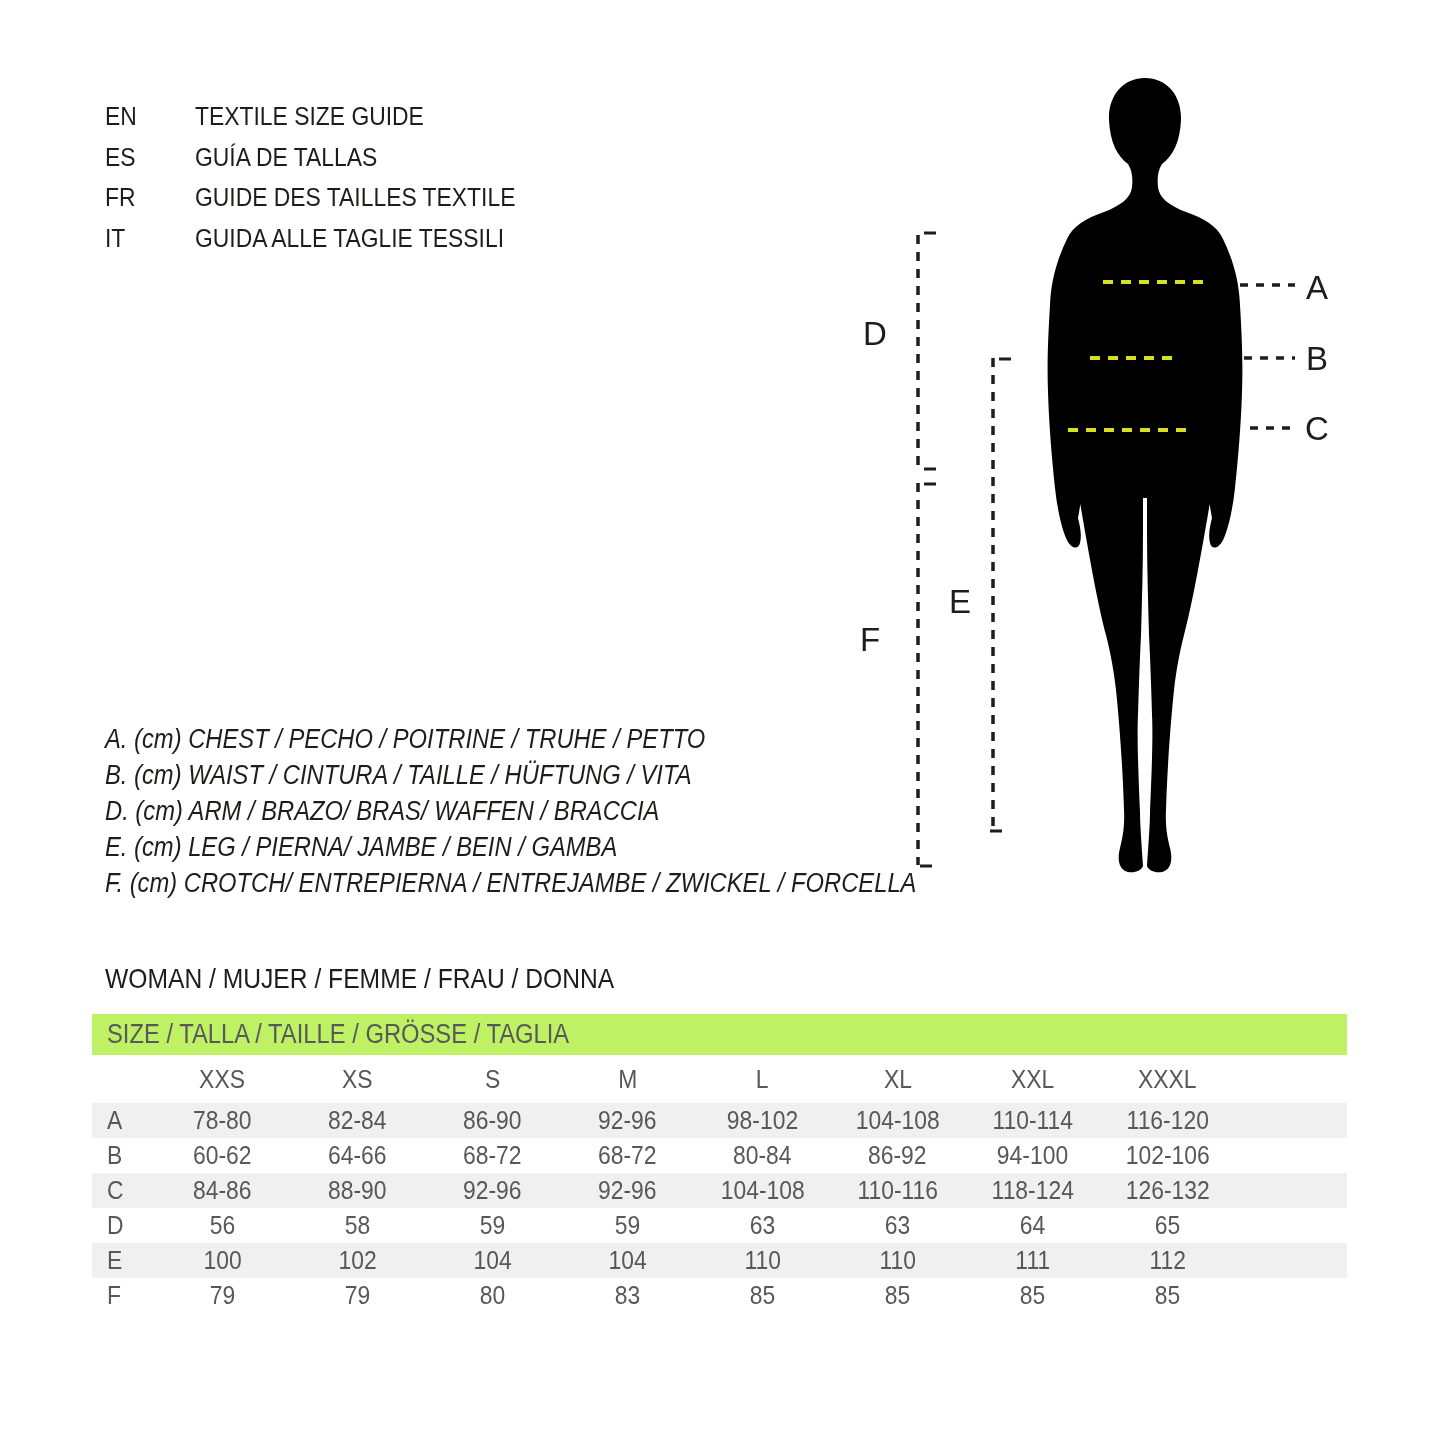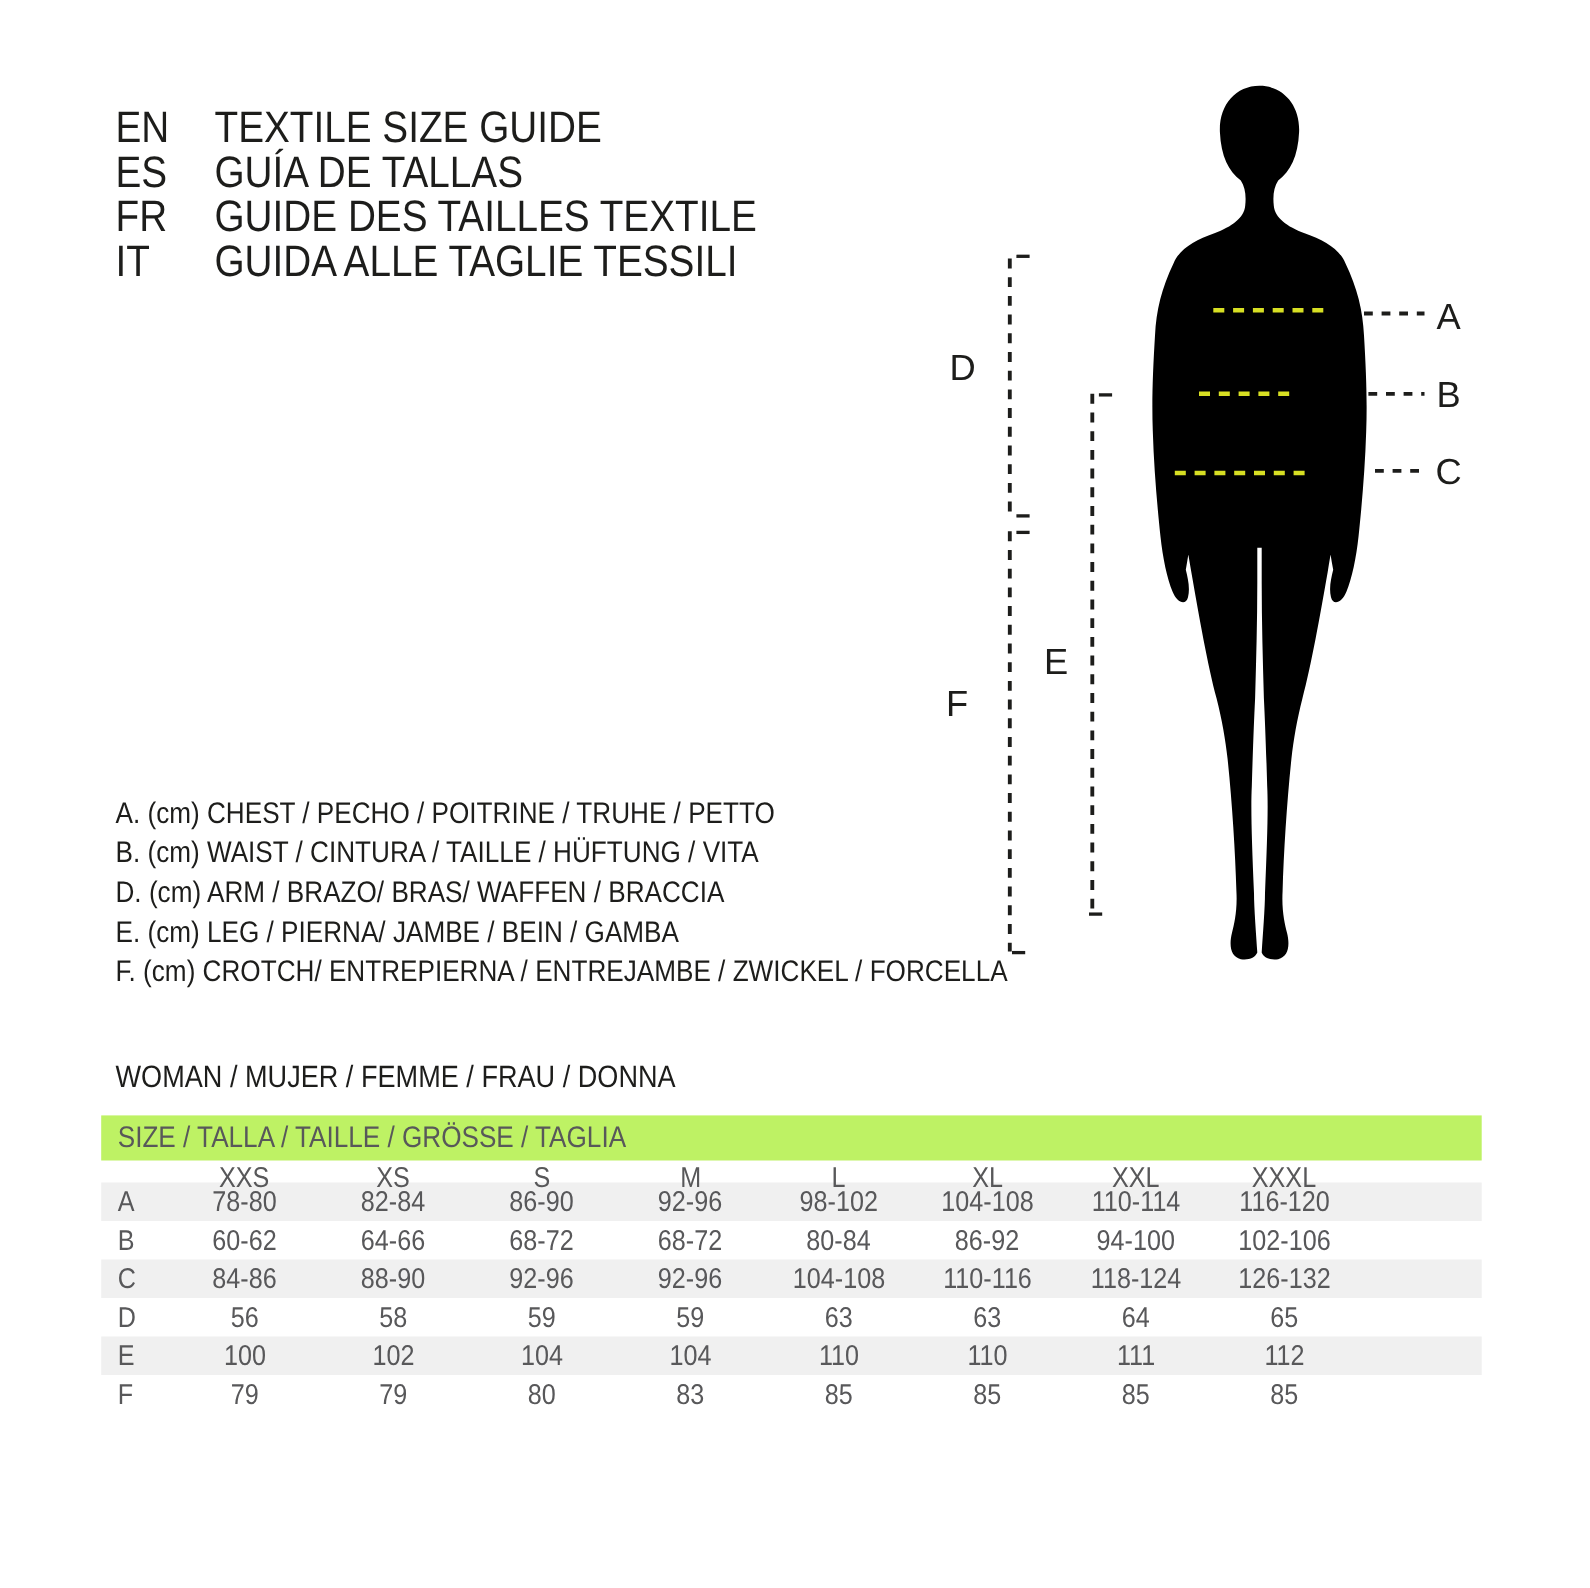--- a/index.html
+++ b/index.html
@@ -4,34 +4,34 @@
 <style>
   html,body{margin:0;padding:0;}
   body{
     width:1445px;height:1444px;position:relative;background:#ffffff;
     font-family:"Liberation Sans",sans-serif;color:#1d1d1b;overflow:hidden;
   }
   .cx{display:inline-block;transform:scaleX(.88);transform-origin:0 50%;white-space:nowrap;}
   .cxc{display:inline-block;transform:scaleX(.88);transform-origin:50% 50%;white-space:nowrap;}
 
   
-  .lang-list{position:absolute;left:105px;top:96px;font-size:40px;line-height:40.5px;}
+  .lang-list{position:absolute;left:105px;top:96px;font-size:26px;line-height:40.5px;}
   .lang-row{display:grid;grid-template-columns:90px auto;}
 
   
-  .legend{position:absolute;left:105px;top:721px;font-size:27px;line-height:36px;}
+  .legend{position:absolute;left:105px;top:721px;font-size:27px;line-height:36px;font-style:italic;}
 
   
   .gender-title{position:absolute;left:105px;top:964px;font-size:28px;line-height:30px;}
 
   
   .size-table{position:absolute;left:92px;top:1014px;width:1255px;font-size:26px;color:#58585a;}
   .st-title{height:41px;background:#bef264;display:flex;align-items:center;padding-left:15px;font-size:27px;}
   .st-grid{display:grid;grid-template-columns:63px repeat(8,135px) 1fr;align-items:center;}
-  .st-cols{height:20px;}
+  .st-cols{height:48px;}
   .st-row{height:35px;}
   .st-row.striped{background:#f0f0f0;}
   .tcell{text-align:center;}
   .lcell{padding-left:15px;text-align:left;}
 
   
   .figure-wrap{position:absolute;left:840px;top:60px;width:520px;height:840px;}
   svg text{font-family:"Liberation Sans",sans-serif;font-size:33px;fill:#1d1d1b;}
 </style>
 </head>

